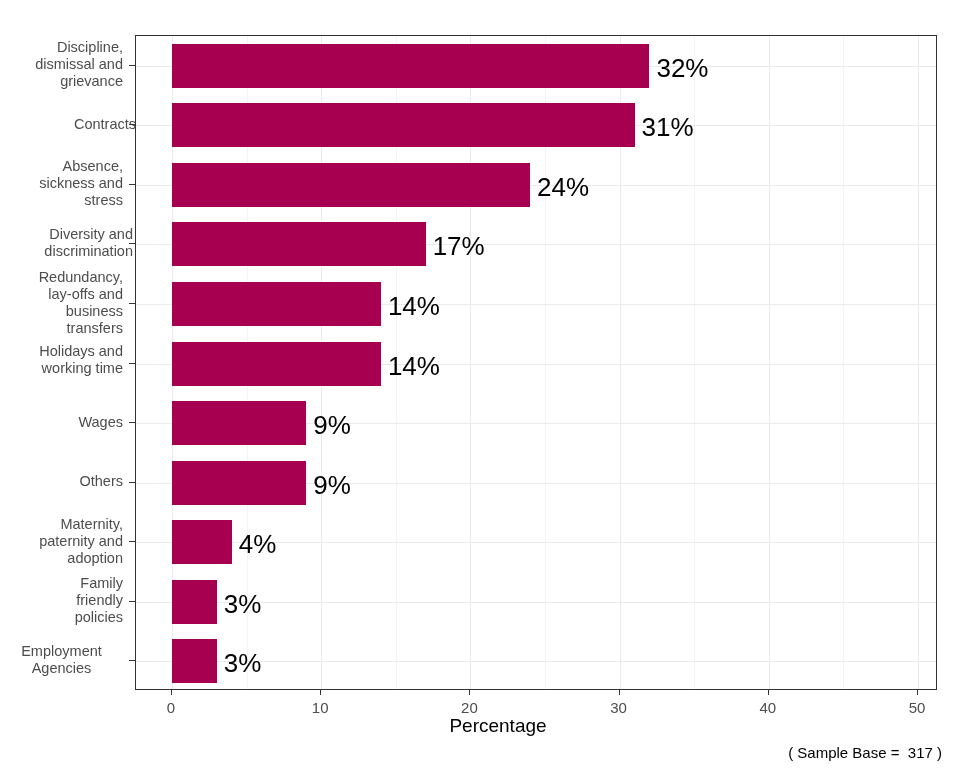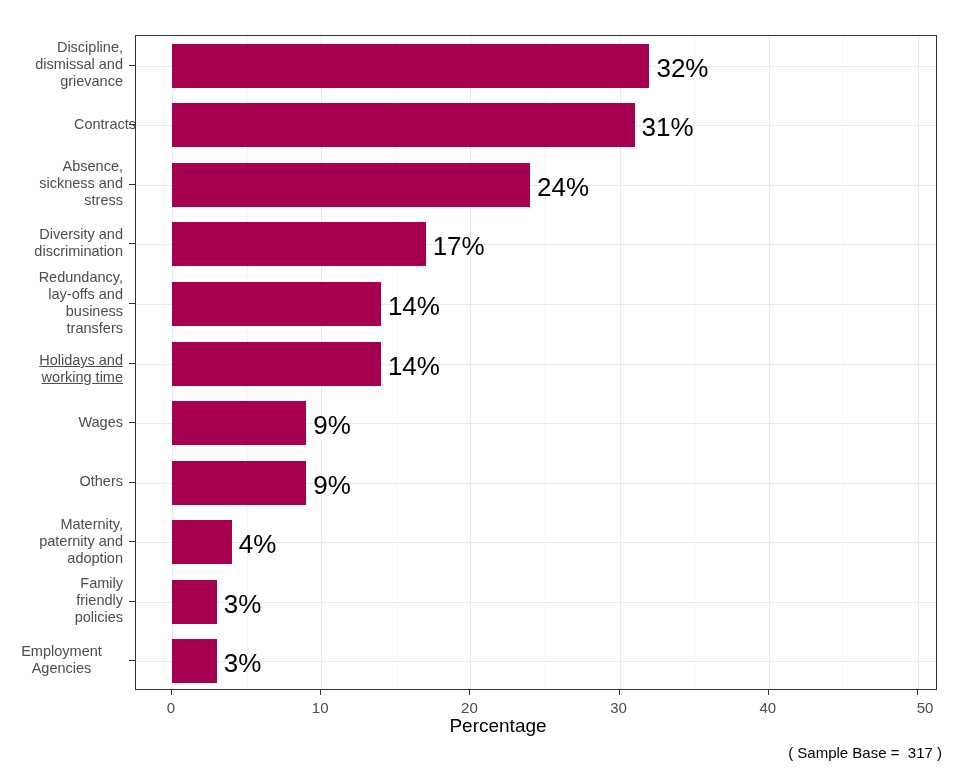--- a/index.html
+++ b/index.html
@@ -173,29 +173,29 @@
       <div class="ytick-label" style="width: 123px; left: 0px; top: 39.2727px;">Discipline,
 dismissal and
 grievance</div>
       <div class="ytick-mark" style="left: 129px; top: 64.7727px;"></div>
       <div class="ytick-label" style="width: 123px; left: 0px; top: 115.818px; margin-left: 13px;">Contracts</div>
       <div class="ytick-mark" style="left: 129px; top: 124.318px;"></div>
       <div class="ytick-label" style="width: 123px; left: 0px; top: 158.364px;">Absence,
 sickness and
 stress</div>
       <div class="ytick-mark" style="left: 129px; top: 183.864px;"></div>
-      <div class="ytick-label" style="width: 123px; left: 0px; top: 226.409px;">Diversity and
+      <div class="ytick-label" style="width: 123px; left: 10px; top: 226.409px;">Diversity and
 discrimination</div>
       <div class="ytick-mark" style="left: 129px; top: 243.409px;"></div>
       <div class="ytick-label" style="width: 123px; left: 0px; top: 268.955px;">Redundancy,
 lay-offs and
 business
 transfers</div>
       <div class="ytick-mark" style="left: 129px; top: 302.955px;"></div>
-      <div class="ytick-label" style="width: 123px; left: 0px; top: 352px; text-decoration: underline;">Holidays and
+      <div class="ytick-label" style="width: 123px; left: 0px; top: 343px;">Holidays and
 working time</div>
       <div class="ytick-mark" style="left: 129px; top: 362.5px;"></div>
       <div class="ytick-label" style="width: 123px; left: 0px; top: 413.545px;">Wages</div>
       <div class="ytick-mark" style="left: 129px; top: 422.045px;"></div>
       <div class="ytick-label" style="width: 123px; left: 0px; top: 473.091px;">Others</div>
       <div class="ytick-mark" style="left: 129px; top: 481.591px;"></div>
       <div class="ytick-label" style="width: 123px; left: 0px; top: 515.636px;">Maternity,
 paternity and
 adoption</div>
       <div class="ytick-mark" style="left: 129px; top: 541.136px;"></div>
@@ -213,19 +213,19 @@
       <div class="xtick-label" style="left: 171px; top: 699px;">0</div>
       <div class="xtick-mark" style="left: 320.2px; top: 690px;"></div>
       <div class="xtick-label" style="left: 320.2px; top: 699px;">10</div>
       <div class="xtick-mark" style="left: 469.4px; top: 690px;"></div>
       <div class="xtick-label" style="left: 469.4px; top: 699px;">20</div>
       <div class="xtick-mark" style="left: 618.6px; top: 690px;"></div>
       <div class="xtick-label" style="left: 618.6px; top: 699px;">30</div>
       <div class="xtick-mark" style="left: 767.8px; top: 690px;"></div>
       <div class="xtick-label" style="left: 767.8px; top: 699px;">40</div>
       <div class="xtick-mark" style="left: 917px; top: 690px;"></div>
-      <div class="xtick-label" style="left: 917px; top: 699px; margin-left: 8px;">50</div>
+      <div class="xtick-label" style="left: 917px; top: 699px;">50</div>
     </div>
 
   <div id="x-axis-title">Percentage</div>
 
   <div id="caption">( Sample Base =  317 )</div>
 </div>
 
 </body></html>

